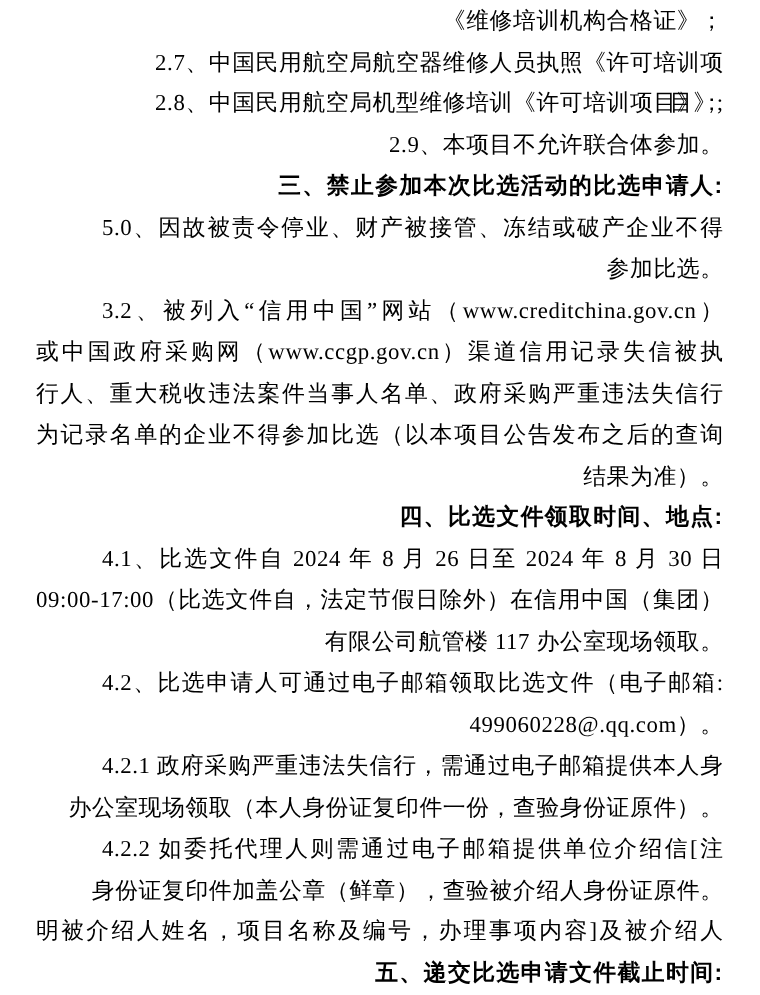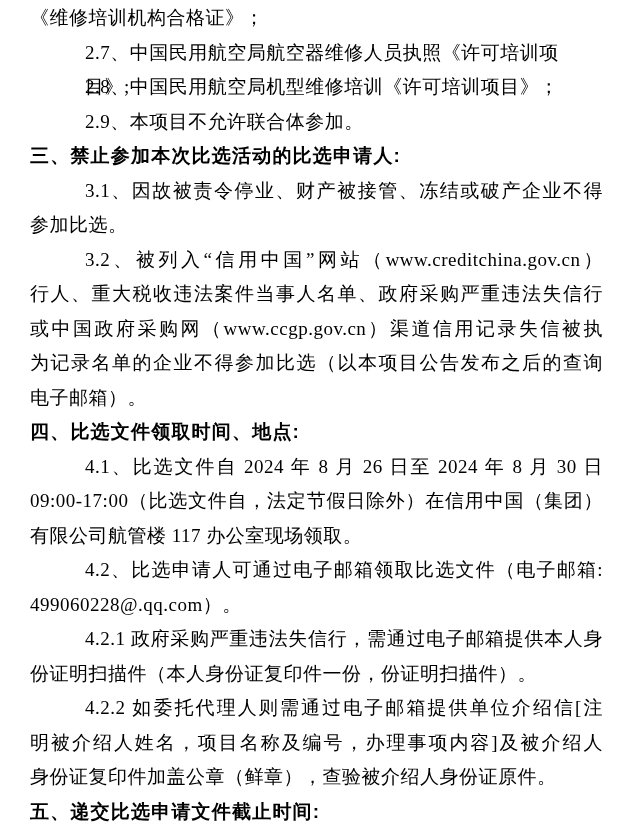--- a/index.html
+++ b/index.html
@@ -21,20 +21,21 @@
   }
   .doc {
     font-size: 19px;
     line-height: 34.5px;
     letter-spacing: 0.5px;
   }
   .line {
     white-space: pre-wrap;
     height: 34.5px;
     overflow: visible;
+    text-align: right;
   }
   .line.ind {
     padding-left: 55px;
   }
   .line.fill {
     text-align: justify;
     text-align-last: justify;
   }
   .line.h {
     font-family: "Liberation Sans", "DejaVu Sans", sans-serif;
@@ -49,33 +50,33 @@
 </head>
 <body>
 
 <div class="page">
   <div class="doc">
       <div class="line"><span>《维修培训机构合格证》；</span></div>
       <div class="line ind"><span>2.7、中国民用航空局航空器维修人员执照《许可培训项目》;</span></div>
       <div class="line ind"><span>2.8、中国民用航空局机型维修培训《许可培训项目》；</span></div>
       <div class="line ind"><span>2.9、本项目不允许联合体参加。</span></div>
       <div class="line h"><span>三、禁止参加本次比选活动的比选申请人:</span></div>
-      <div class="line ind fill"><span>3.1、因故被责令停业、财产被接管、冻结或破产企业不得</span></div>
+      <div class="line ind fill"><span>5.0、因故被责令停业、财产被接管、冻结或破产企业不得</span></div>
       <div class="line"><span>参加比选。</span></div>
       <div class="line ind fill"><span>3.2、被列入“信用中国”网站（www.creditchina.gov.cn）</span></div>
+      <div class="line fill"><span>或中国政府采购网（www.ccgp.gov.cn）渠道信用记录失信被执</span></div>
       <div class="line fill"><span>行人、重大税收违法案件当事人名单、政府采购严重违法失信行</span></div>
-      <div class="line fill"><span>或中国政府采购网（www.ccgp.gov.cn）渠道信用记录失信被执</span></div>
       <div class="line fill"><span>为记录名单的企业不得参加比选（以本项目公告发布之后的查询</span></div>
-      <div class="line"><span>电子邮箱）。</span></div>
+      <div class="line"><span>结果为准）。</span></div>
       <div class="line h"><span>四、比选文件领取时间、地点:</span></div>
       <div class="line ind fill"><span>4.1、比选文件自 </span><span class="u">2024 年 8 月 26 日至 2024 年 8 月 30 日</span></div>
       <div class="line fill"><span class="u">09:00-17:00</span><span>（比选文件自，法定节假日除外）在</span><span class="u">信用中国（集团）</span></div>
       <div class="line"><span class="u">有限公司航管楼 117 办公室现场领取</span><span>。</span></div>
       <div class="line ind fill"><span>4.2、比选申请人可通过电子邮箱领取比选文件（电子邮箱:</span></div>
       <div class="line"><span>499060228@.qq.com）。</span></div>
       <div class="line ind fill"><span>4.2.1 政府采购严重违法失信行，需通过电子邮箱提供本人身</span></div>
-      <div class="line"><span>份证明扫描件（本人身份证复印件一份，份证明扫描件）。</span></div>
+      <div class="line"><span>办公室现场领取（本人身份证复印件一份，查验身份证原件）。</span></div>
       <div class="line ind fill"><span>4.2.2 如委托代理人则需通过电子邮箱提供单位介绍信[注</span></div>
+      <div class="line"><span>身份证复印件加盖公章（鲜章），查验被介绍人身份证原件。</span></div>
       <div class="line fill"><span>明被介绍人姓名，项目名称及编号，办理事项内容]及被介绍人</span></div>
-      <div class="line"><span>身份证复印件加盖公章（鲜章），查验被介绍人身份证原件。</span></div>
       <div class="line h"><span>五、递交比选申请文件截止时间:</span></div>
     </div>
 </div>
 
 </body></html>

